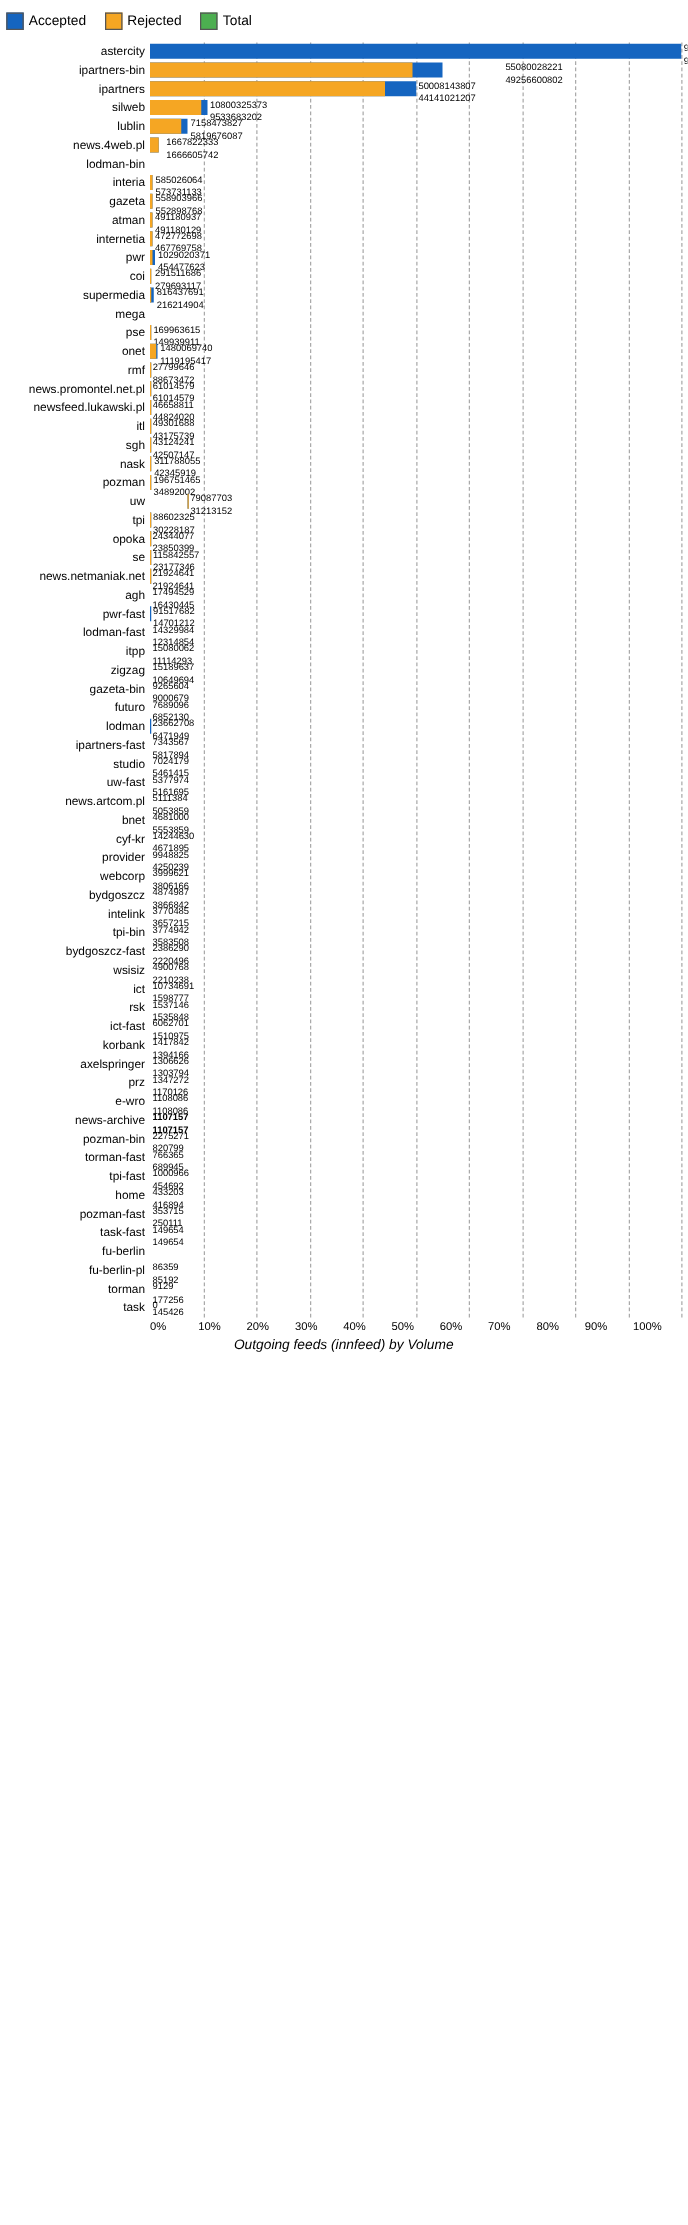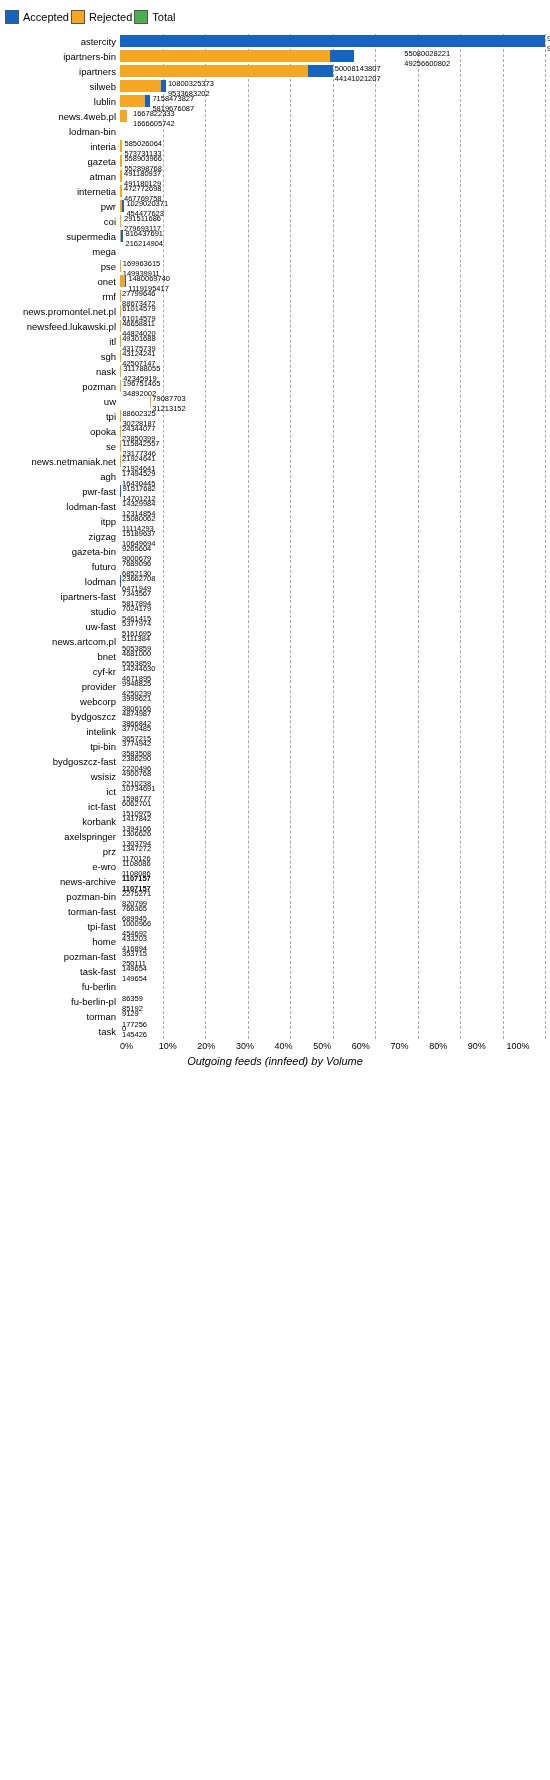--- a/index.html
+++ b/index.html
@@ -10,21 +10,21 @@
       font-family: Arial, sans-serif;
       font-size: 11px;
     }
     .chart-container {
       width: 550px;
       padding: 10px 5px;
     }
     .legend {
       display: flex;
       align-items: center;
-      gap: 2px;
+      gap: 15px;
       margin-bottom: 10px;
       font-size: 11px;
     }
     .legend-item {
       display: flex;
       align-items: center;
       gap: 4px;
     }
     .legend-box {
       width: 14px;
@@ -538,20 +538,29 @@
         <div class="bar-row">
           <div class="row-label">ict</div>
           <div style="position: relative; flex: 1 1 0%; height: 12px;">
             <div style="position: absolute; left: 0px; top: 0px; height: 12px; width: 0.0456666px; background: rgb(21, 101, 192);"></div>
             <div style="position: absolute; left: 0px; top: 0px; height: 12px; width: 0.0068013px; background: rgb(245, 166, 35);"></div>
             <div style="position: absolute; left: 2.04567px; top: -1px; font-size: 7.5px; white-space: pre; line-height: 1.3;">10734691
 1598777</div>
           </div>
         </div>
         <div class="bar-row">
+          <div class="row-label">rsk</div>
+          <div style="position: relative; flex: 1 1 0%; height: 12px;">
+            <div style="position: absolute; left: 0px; top: 0px; height: 12px; width: 0.0065392px; background: rgb(21, 101, 192);"></div>
+            <div style="position: absolute; left: 0px; top: 0px; height: 12px; width: 0.0065336px; background: rgb(245, 166, 35);"></div>
+            <div style="position: absolute; left: 2.00654px; top: -1px; font-size: 7.5px; white-space: pre; line-height: 1.3;">1537146
+1535848</div>
+          </div>
+        </div>
+        <div class="bar-row">
           <div class="row-label">ict-fast</div>
           <div style="position: relative; flex: 1 1 0%; height: 12px;">
             <div style="position: absolute; left: 0px; top: 0px; height: 12px; width: 0.0257914px; background: rgb(21, 101, 192);"></div>
             <div style="position: absolute; left: 0px; top: 0px; height: 12px; width: 0.0064278px; background: rgb(245, 166, 35);"></div>
             <div style="position: absolute; left: 2.02579px; top: -1px; font-size: 7.5px; white-space: pre; line-height: 1.3;">6062701
 1510975</div>
           </div>
         </div>
         <div class="bar-row">
           <div class="row-label">korbank</div>

